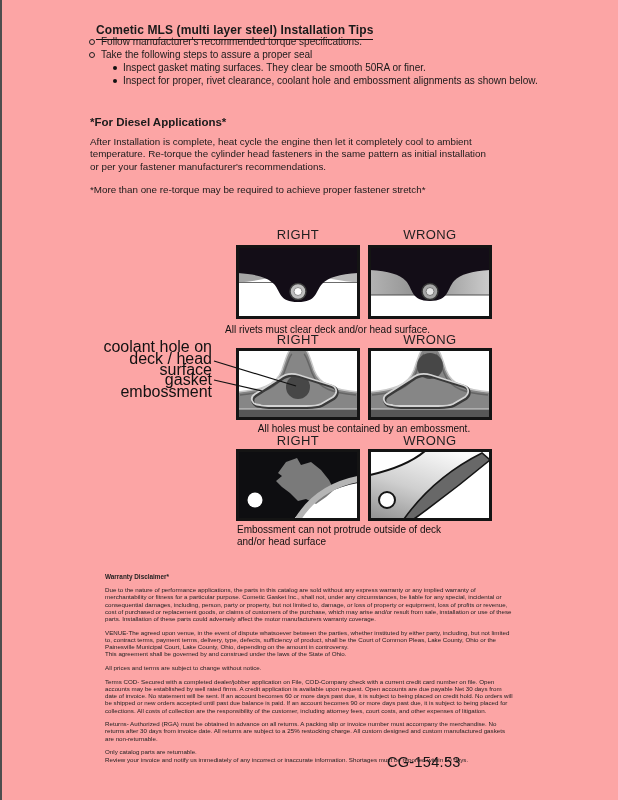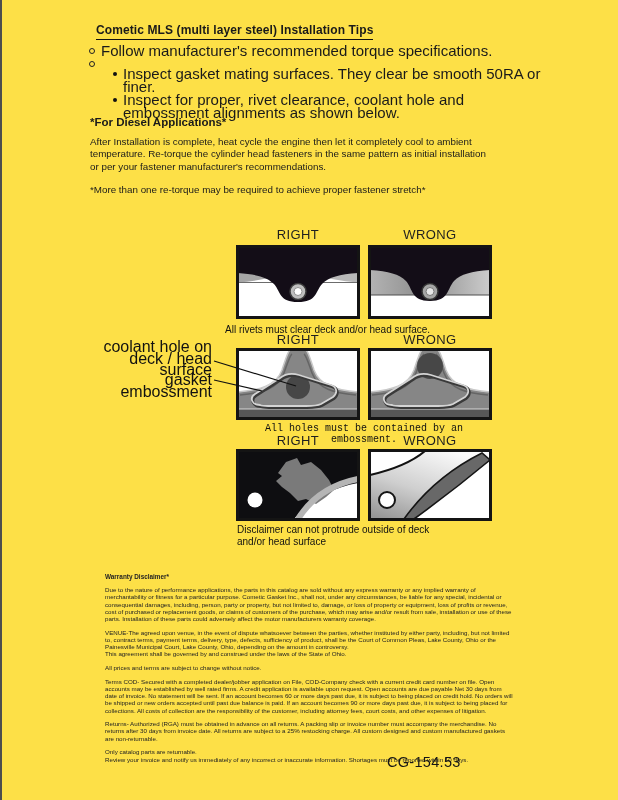--- a/index.html
+++ b/index.html
@@ -1,27 +1,27 @@
 <!DOCTYPE html>
 <html><head>
 <meta charset="utf-8">
 <style>
   html,body{margin:0;padding:0;background:#e8e8e8;}
   #page{
-    position:relative;width:618px;height:800px;background:#fde047;
+    position:relative;width:618px;height:800px;background:#fca5a5;
     font-family:"Liberation Sans", sans-serif;color:#1a1a1a;overflow:hidden;
     margin:0 auto;
   }
   .scan-edge{position:absolute;left:0;top:0;width:2px;height:800px;background:#4d4d4d;}
   .abs{position:absolute;}
   .page-title{
     left:96px;top:23px;font-size:12px;font-weight:bold;
     border-bottom:1.6px solid #111;padding-bottom:2px;letter-spacing:0.1px;
   }
-  .tips{left:89px;top:44px;width:460px;font-size:15px;line-height:13px;}
+  .tips{left:89px;top:35px;width:460px;font-size:10px;line-height:13px;}
   .bullet{display:flex;gap:6px;align-items:flex-start;}
   .o-marker{width:4px;height:4px;border:1px solid #222;border-radius:50%;margin-top:4px;flex:none;}
   .dot-marker{width:4px;height:4px;background:#111;border-radius:50%;margin-top:4.5px;flex:none;}
   .sub{margin-left:24px;}
   .diesel{left:90px;top:116px;width:446px;font-size:9.8px;line-height:12.6px;}
   .diesel h2{font-size:11.5px;font-weight:bold;margin:0 0 7px 0;}
   .diesel p{margin:0 0 11px 0;white-space:pre-line;}
   .fig-label{font-size:13px;font-weight:normal;letter-spacing:0.4px;text-align:center;width:124px;color:#1f1f1f;}
   .fig-caption{font-size:10px;color:#111;}
   .pre{white-space:pre-line;}
@@ -42,20 +42,21 @@
 
   <div class="abs page-title">Cometic MLS (multi layer steel) Installation Tips</div>
 
   <div class="abs tips">
     <div class="bullet">
       <span class="o-marker"></span>
       <span>Follow manufacturer's recommended torque specifications.</span>
     </div>
     <div class="bullet">
       <span class="o-marker"></span>
+      <span>Take the following steps to assure a proper seal</span>
     </div>
     <div class="bullet sub">
       <span class="dot-marker"></span>
       <span>Inspect gasket mating surfaces.  They clear be smooth 50RA or finer.</span>
     </div>
     <div class="bullet sub">
       <span class="dot-marker"></span>
       <span>Inspect for proper, rivet clearance, coolant hole and embossment alignments as shown below.</span>
     </div>
   </div>
@@ -132,21 +133,21 @@
     <path d="M2,44 C24,42 40,38 46,22 C50,10 52,3 54,2" stroke="#c9c9c9" stroke-width="1.5" fill="none"></path>
     <path d="M122,44 C100,42 84,38 78,22 C74,10 72,3 70,2" stroke="#c9c9c9" stroke-width="1.5" fill="none"></path>
     <rect x="2" y="61" width="120" height="9" fill="#575757"></rect>
     <path d="M2,61 L122,61" stroke="#d6d6d6" stroke-width="1"></path>
     <circle cx="62" cy="18" r="13" fill="#474747"></circle>
     <path d="M24,57 C16,57 13,50 19,46 L44,30 C49,26 56,25 63,27 L95,37 C101,39 102,45 97,49 L85,56 C81,58 76,58 70,58 L32,58 C27,58 25,57.5 24,57 Z" fill="none" stroke="#3a3a3a" stroke-width="3" transform="translate(1,1.5)"></path>
     <path d="M24,57 C16,57 13,50 19,46 L44,30 C49,26 56,25 63,27 L95,37 C101,39 102,45 97,49 L85,56 C81,58 76,58 70,58 L32,58 C27,58 25,57.5 24,57 Z" fill="none" stroke="#d4d4d4" stroke-width="1.8"></path>
     <rect x="1.5" y="1.5" width="121" height="69" fill="none" stroke="#141414" stroke-width="3"></rect>
   </svg>
 
-  <div class="abs fig-caption" style="left:236px;top:423px;width:256px;text-align:center;font-family:Liberation Mono, monospace;">All holes must be contained by an embossment.</div>
+  <div class="abs fig-caption" style="left:236px;top:423px;width:256px;text-align:center;">All holes must be contained by an embossment.</div>
 
   <div class="abs fig-label" style="left:236px;top:433px;">RIGHT</div>
   <div class="abs fig-label" style="left:368px;top:433px;">WRONG</div>
 
   <svg class="abs" style="left:236px;top:449px;" width="124" height="72" viewBox="0 0 124 72">
     <rect x="1" y="1" width="122" height="70" fill="#ffffff"></rect>
     <path d="M2,2 L122,2 L122,34 Q80,42 58,70 L2,70 Z" fill="#0e0e11"></path>
     <polygon points="42,24 50,13 61,9 65,16 75,13 85,21 93,31 98,41 90,48 80,55 70,50 62,52 54,44 46,38 40,32 46,27" fill="#7a7a7a"></polygon>
     <path d="M122,30 Q82,38 62,70" stroke="#b5b5b5" stroke-width="6" fill="none"></path>
     <circle cx="19" cy="51" r="7.5" fill="#ffffff"></circle>
@@ -162,21 +163,21 @@
       </linearGradient>
     </defs>
     <rect x="1" y="1" width="122" height="70" fill="#ffffff"></rect>
     <path d="M2,26 C28,20 44,13 57,2 L122,2 L122,10 Q80,36 44,70 L2,70 Z" fill="url(#gw3)"></path>
     <path d="M2,26 C28,20 44,13 57,2" stroke="#121212" stroke-width="2.2" fill="none"></path>
     <path d="M36,70 Q66,28 114,4 L122,11 Q86,41 46,70 Z" fill="#686868" stroke="#151515" stroke-width="1.6"></path>
     <circle cx="19" cy="51" r="8" fill="#ffffff" stroke="#151515" stroke-width="2"></circle>
     <rect x="1.5" y="1.5" width="121" height="69" fill="none" stroke="#141414" stroke-width="3"></rect>
   </svg>
 
-  <div class="abs fig-caption pre" style="left:237px;top:524px;line-height:12px;">Disclaimer can not protrude outside of deck
+  <div class="abs fig-caption pre" style="left:237px;top:524px;line-height:12px;">Embossment can not protrude outside of deck
 and/or head surface</div>
 
   <svg class="abs leader" style="left:0;top:0;" width="618" height="800" viewBox="0 0 618 800">
     <line x1="214" y1="361" x2="296" y2="386" stroke="#111111" stroke-width="1.2"></line>
     <line x1="214" y1="380" x2="262" y2="391" stroke="#111111" stroke-width="1.2"></line>
   </svg>
 
   <div class="abs disclaimer">
     <h3>Warranty Disclaimer*</h3>
     <p>Due to the nature of performance applications, the parts in this catalog are sold without any express warranty or any implied warranty of merchantability or fitness for a particular purpose.  Cometic Gasket Inc., shall not, under any circumstances, be liable for any special, incidental or consequential damages, including, person, party or property, but not limited to, damage, or loss of property or equipment, loss of profits or revenue, cost of purchased or replacement goods, or claims of customers of the purchase, which may arise and/or result from sale, installation or use of these parts.  Installation of these parts could adversely affect the motor manufacturers warranty coverage.</p>

